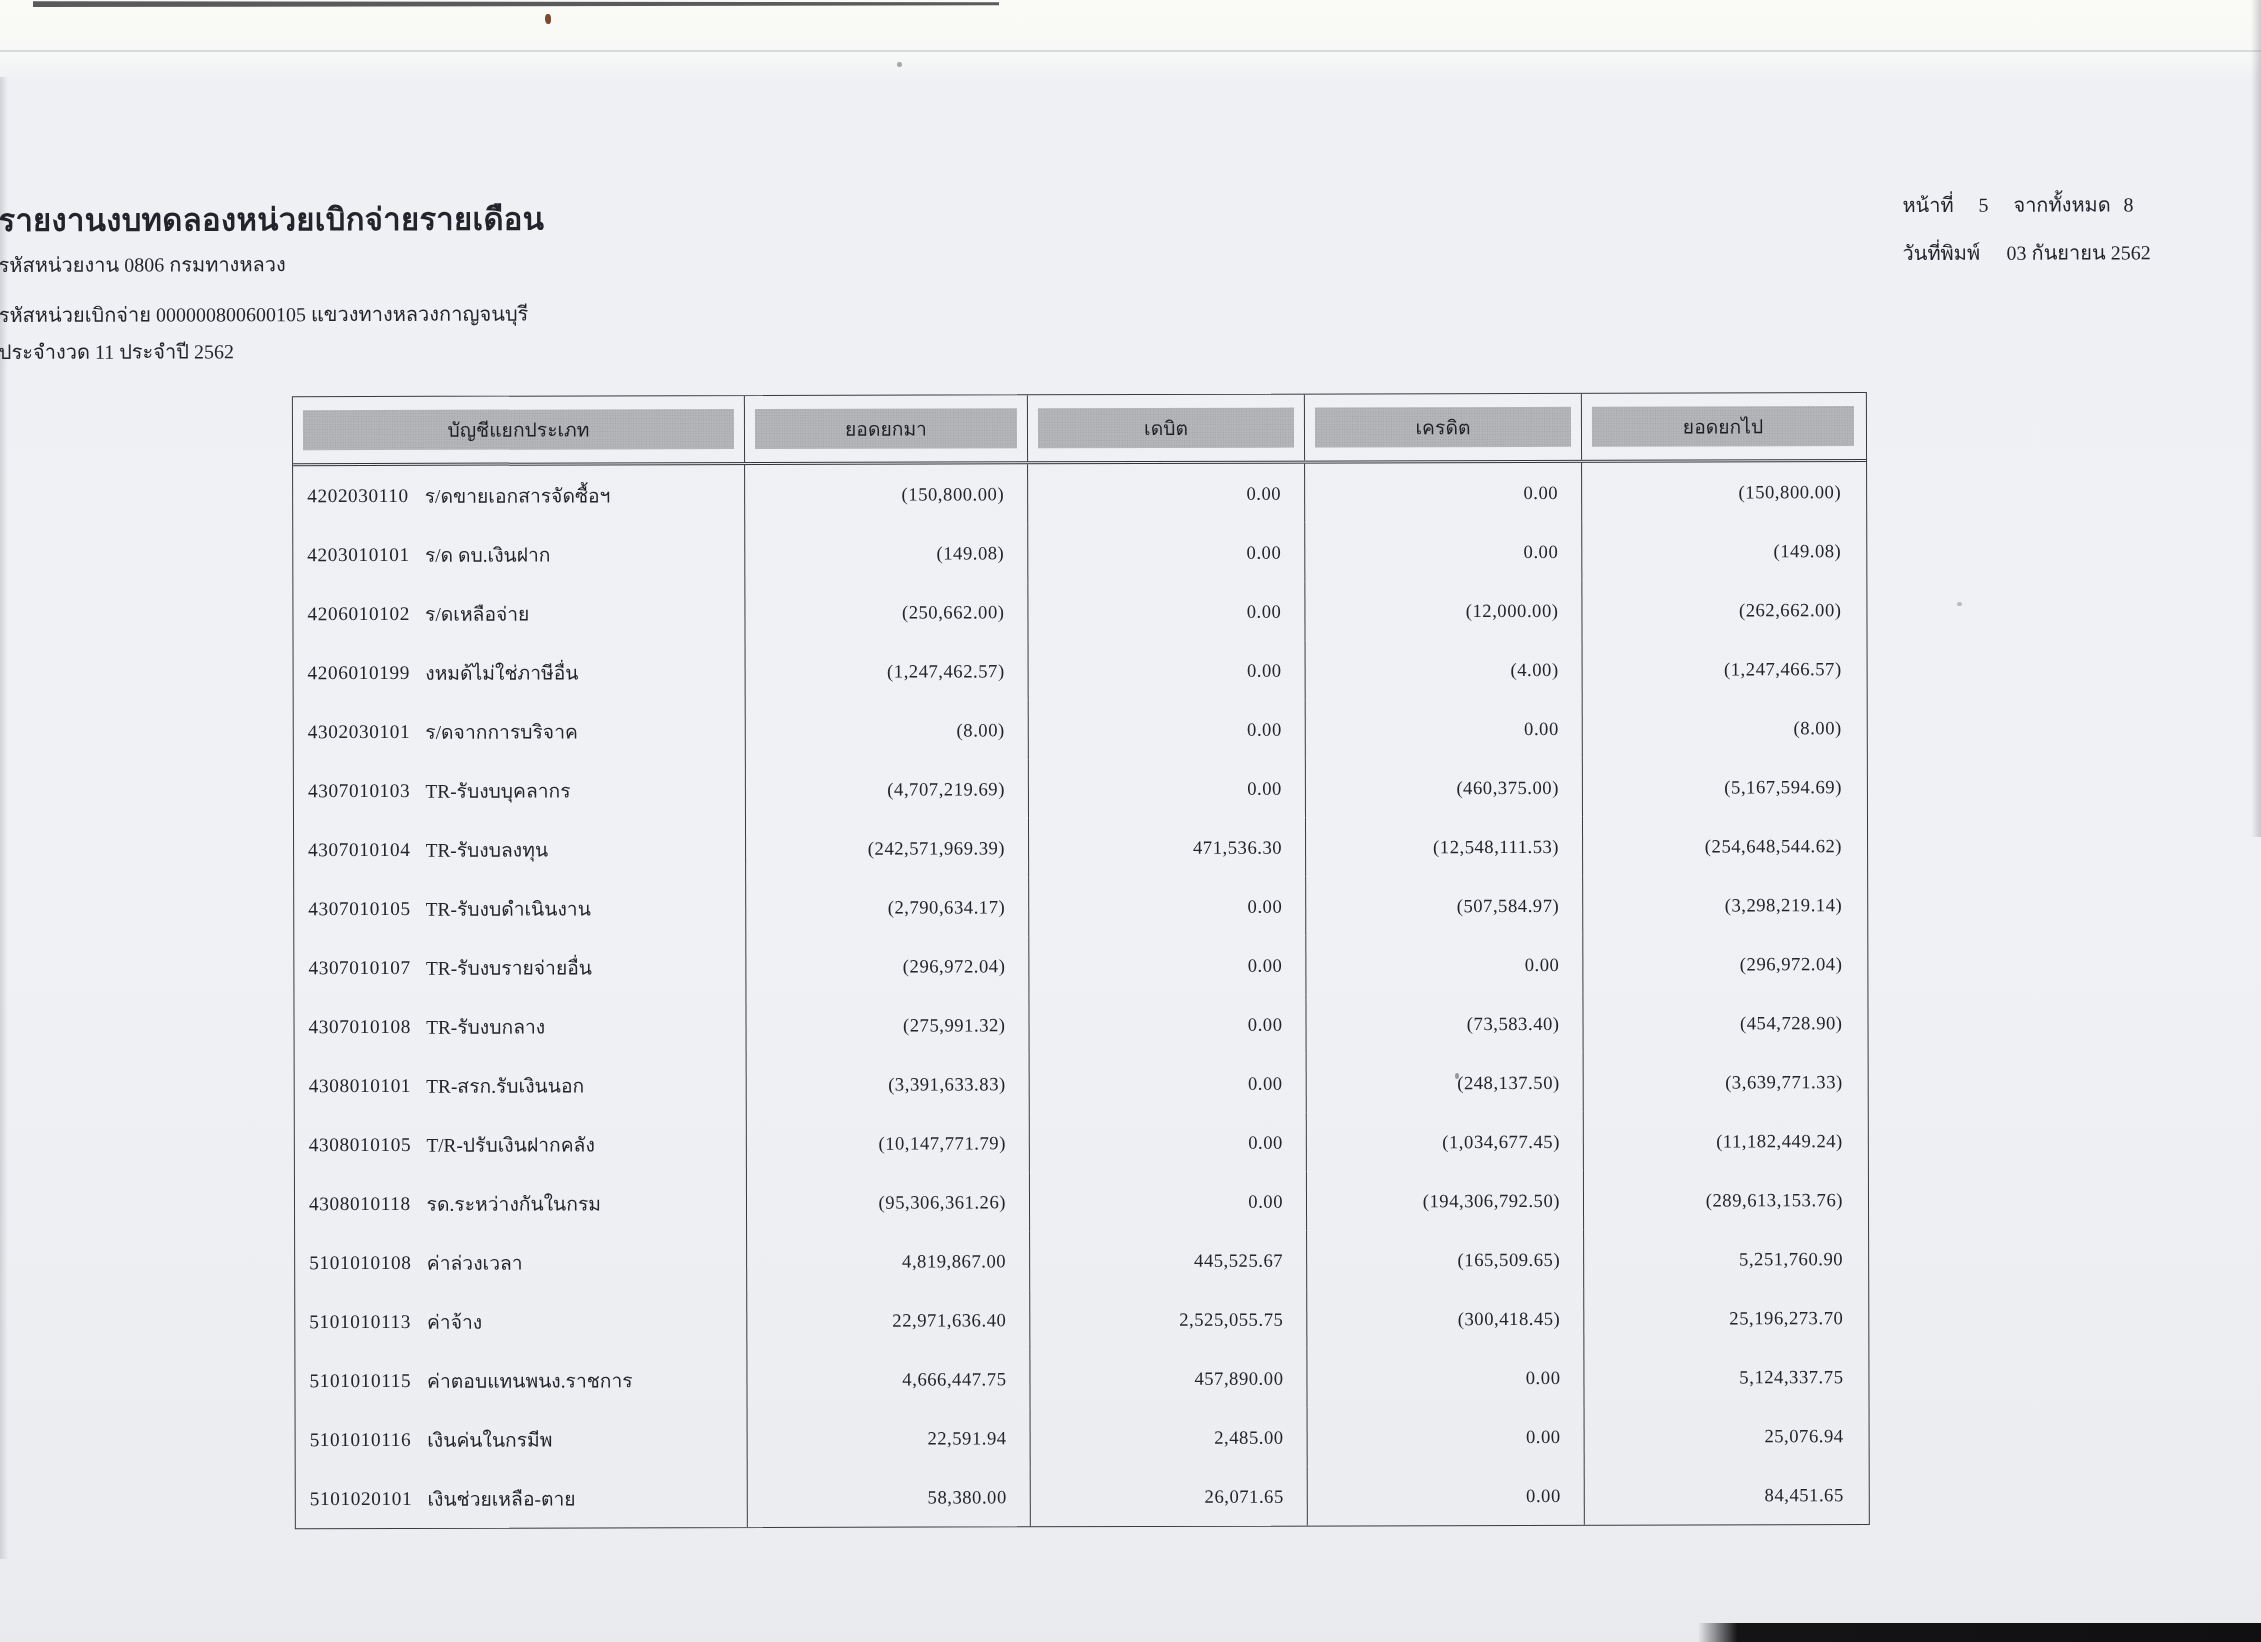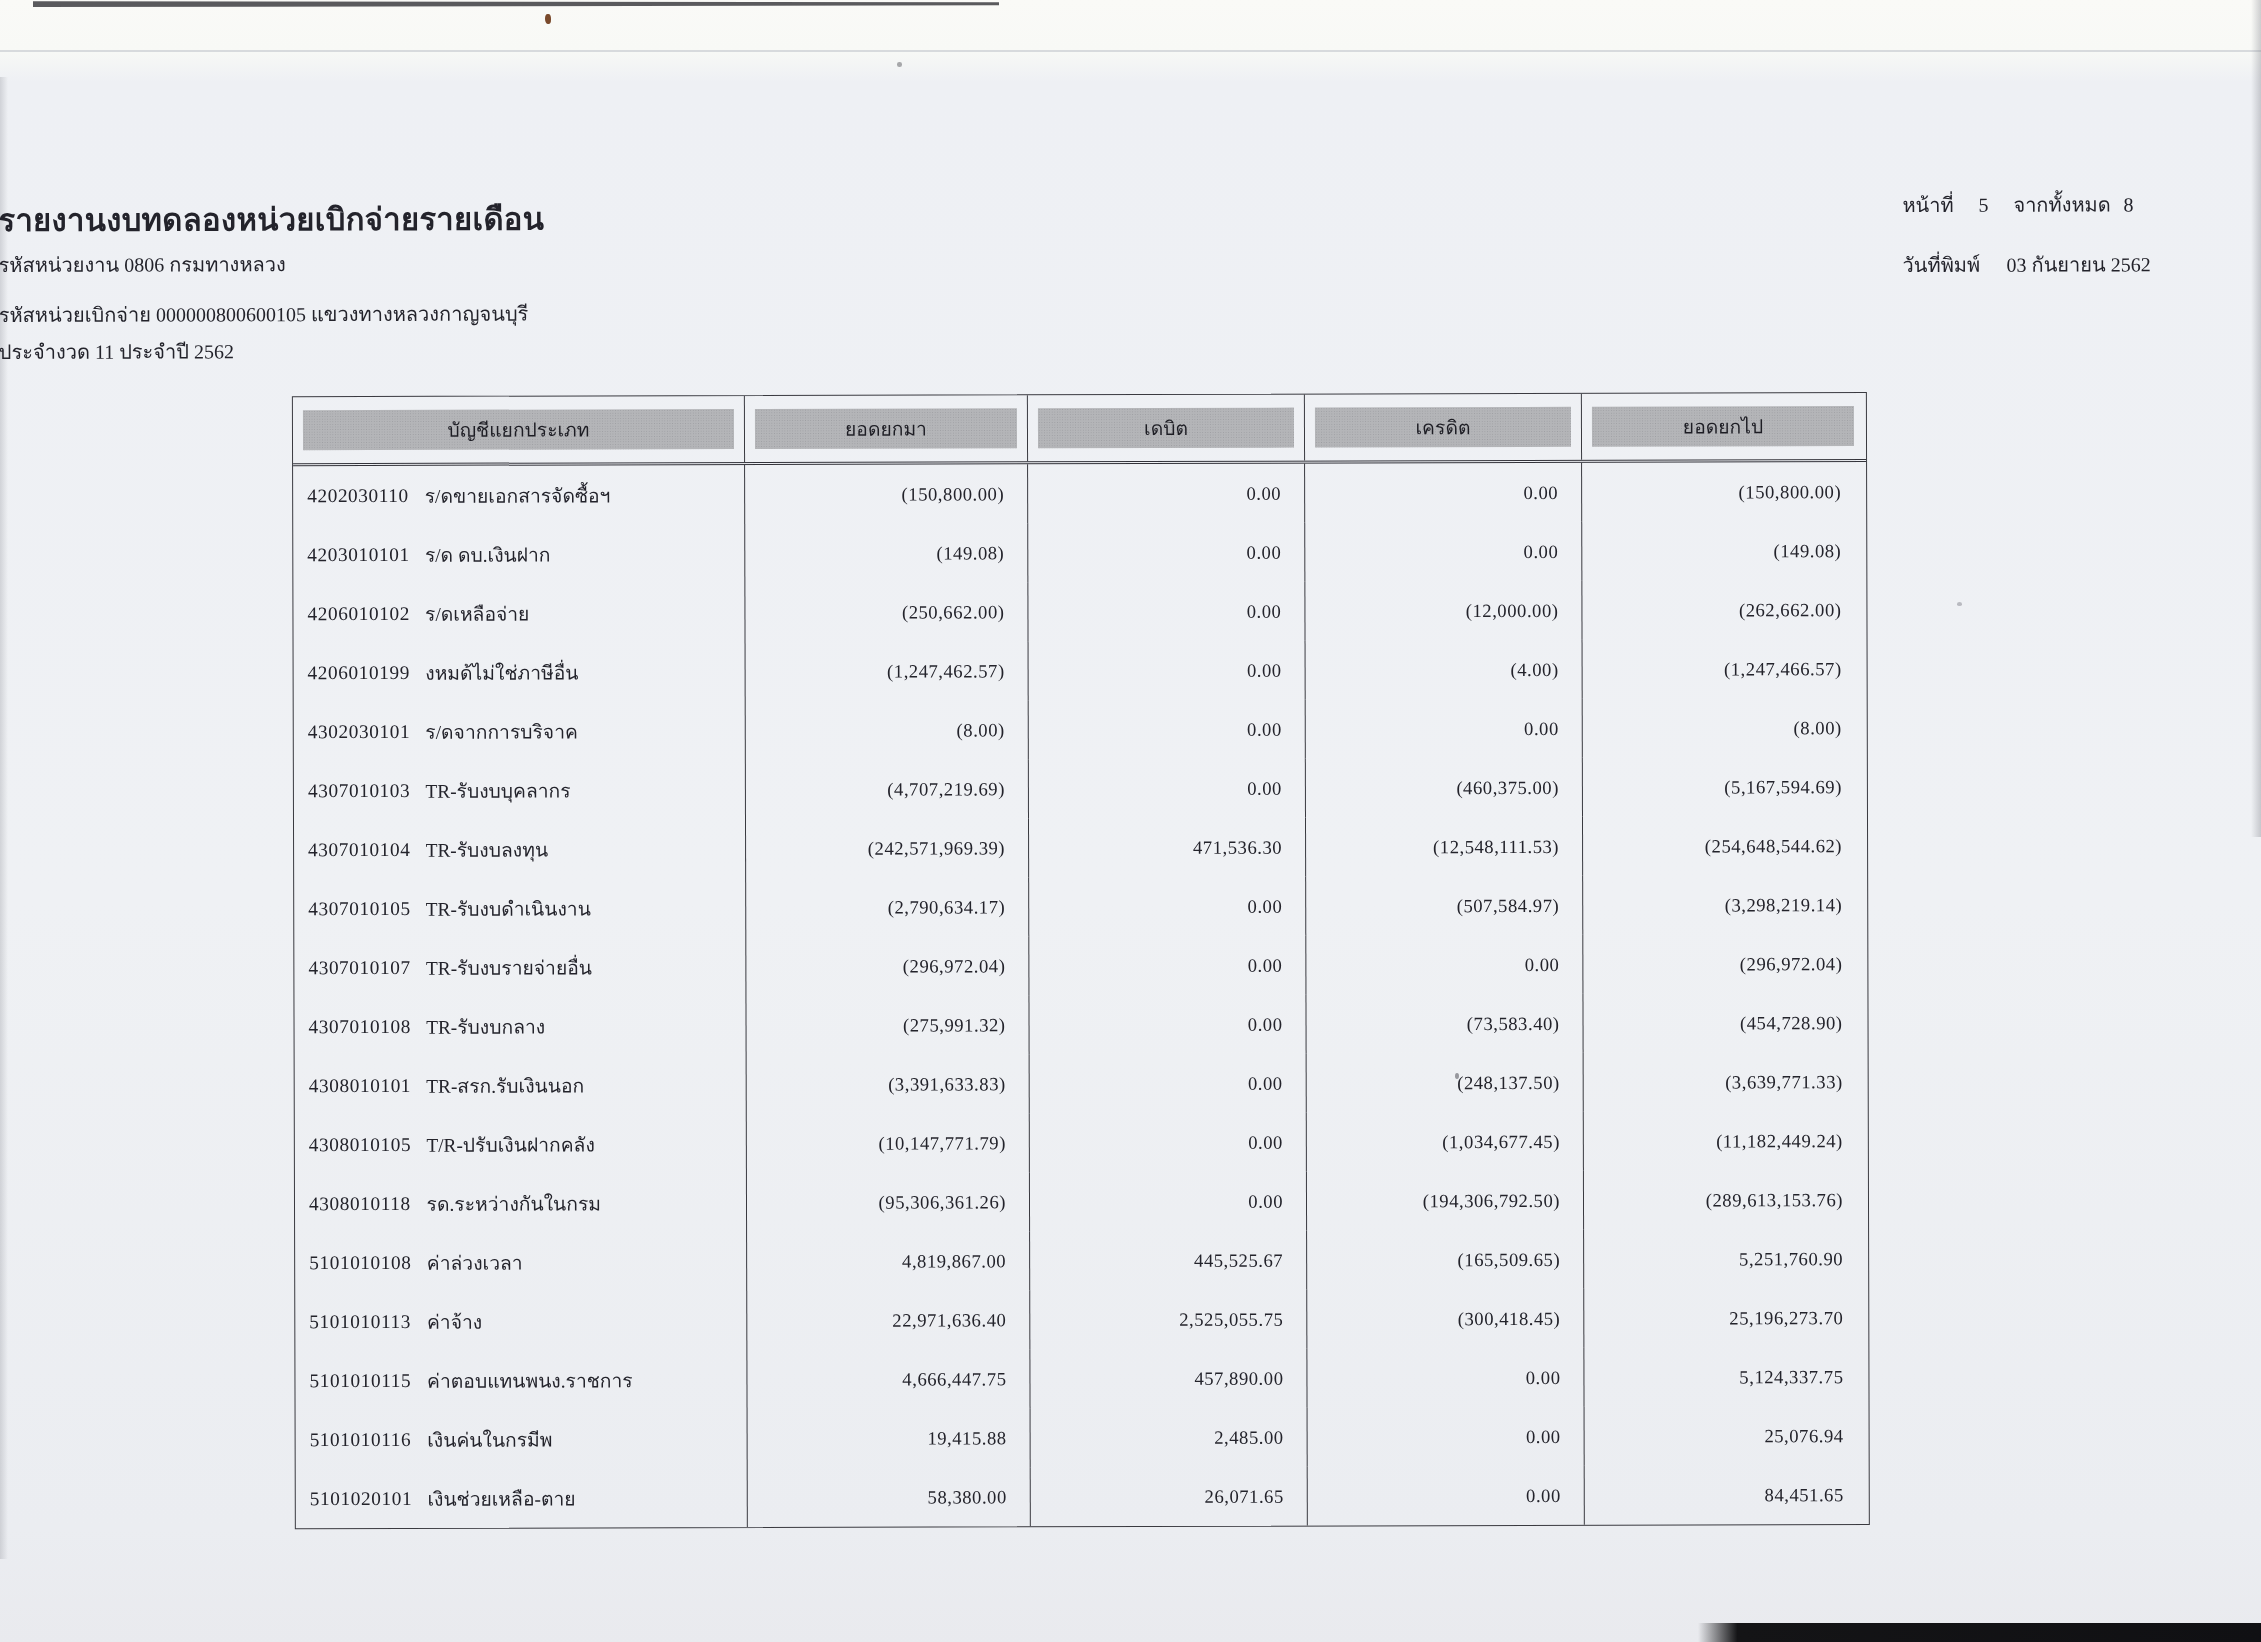--- a/index.html
+++ b/index.html
@@ -30,21 +30,21 @@
     background:linear-gradient(to left,rgba(130,132,140,.38),rgba(130,132,140,0));}
   .left-shade{left:0;top:77px;width:7.7px;height:1482px;
     background:linear-gradient(to right,rgba(140,142,150,.30),rgba(140,142,150,0));}
   .title{position:absolute;left:0;top:192px;width:2261px;font-size:31px;font-weight:bold;letter-spacing:0.3px;}
   .sub1{position:absolute;left:0;top:246px;width:2261px;font-size:20px;}
   .sub2{position:absolute;left:0;top:296px;width:2261px;font-size:20px;}
   .sub3{position:absolute;left:0;top:333px;width:2261px;font-size:20px;}
 
   .page-info{position:absolute;left:1904px;top:191px;font-size:20px;}
   .pi-row1{display:grid;grid-template-columns:76px 35px 110px 39px;align-items:baseline;}
-  .pi-row2{display:grid;grid-template-columns:104px auto;align-items:baseline;margin-top:28px;}
+  .pi-row2{display:grid;grid-template-columns:104px auto;align-items:baseline;margin-top:16px;}
   .pi-val{text-align:left;}
 
   
   .tb{
     position:absolute;left:293px;top:394px;width:1575px;
     border:1.9px solid #3a3a40;box-sizing:border-box;
   }
   .thead{display:grid;grid-template-columns:452px 283px 277px 277px 282px;
     height:66px;border-bottom:3.9px double #33333a;}
   .th{border-right:1.3px solid #3a3a40;display:flex;align-items:center;justify-content:center;box-sizing:border-box;}
@@ -299,21 +299,21 @@
     <div class="cell num">457,890.00</div>
     <div class="cell num">0.00</div>
     <div class="cell num">5,124,337.75</div>
   </div>
 
   <div class="row">
     <div class="cell acct">
       <span class="code">5101010116</span>
       <span class="acc-name">เงินค่นในกรมีพ</span>
     </div>
-    <div class="cell num">19,415.88</div>
+    <div class="cell num">22,591.94</div>
     <div class="cell num">2,485.00</div>
     <div class="cell num">0.00</div>
     <div class="cell num">25,076.94</div>
   </div>
 
   <div class="row">
     <div class="cell acct">
       <span class="code">5101020101</span>
       <span class="acc-name">เงินช่วยเหลือ-ตาย</span>
     </div>

